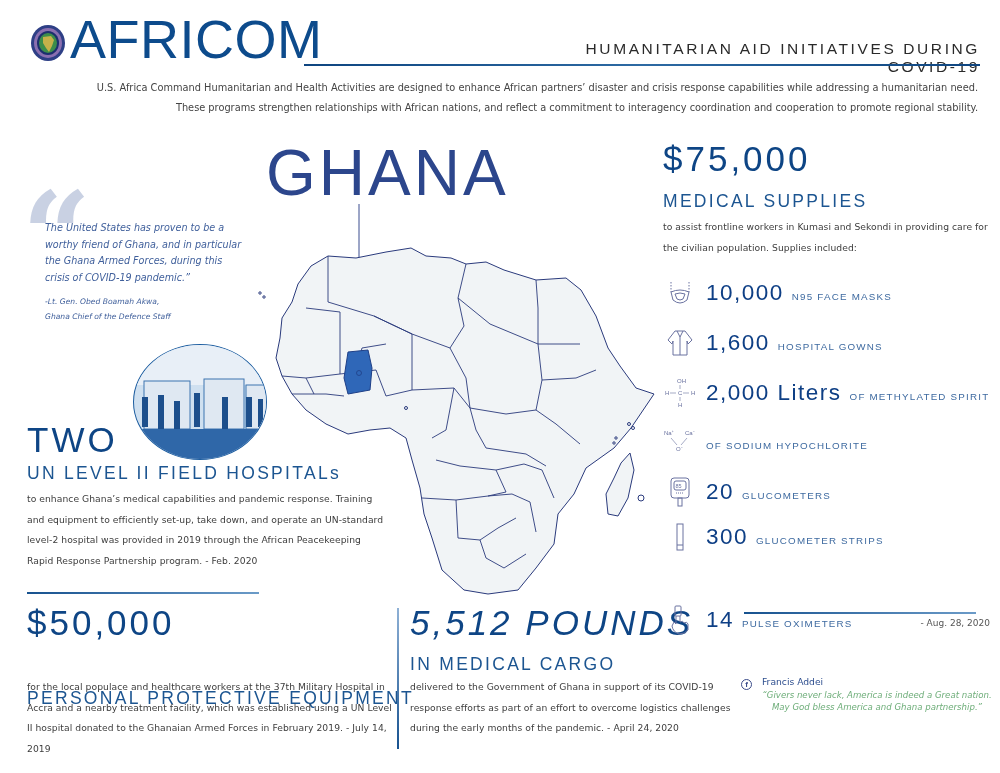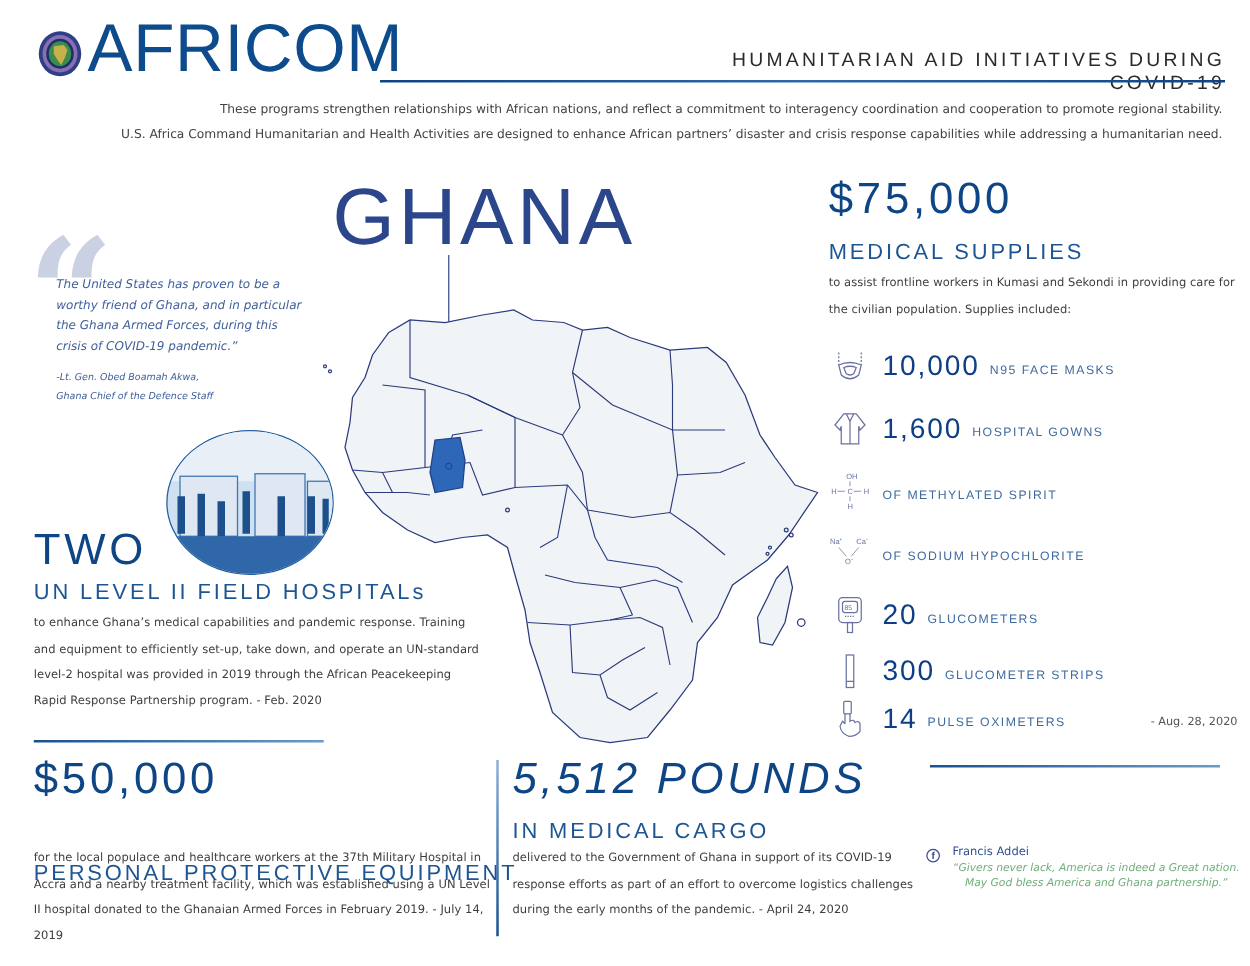--- a/index.html
+++ b/index.html
@@ -72,22 +72,22 @@
     <ellipse cx="18" cy="19" rx="14" ry="15" fill="#8a6fb0"></ellipse>
     <ellipse cx="18" cy="19" rx="11" ry="12" fill="#1c2f6e"></ellipse>
     <ellipse cx="18" cy="19" rx="9" ry="10" fill="#3c8d4b"></ellipse>
     <path d="M13 13 L21 12 L24 16 L22 22 L19 28 L16 24 L13 19 Z" fill="#c6b14a"></path>
   </svg>
 </div>
 <div class="abs brand">AFRICOM</div>
 <div class="abs subtitle">HUMANITARIAN AID INITIATIVES DURING COVID-19</div>
 <div class="abs header-rule"></div>
 <div class="abs intro">
+  <div>U.S. Africa Command Humanitarian and Health Activities are designed to enhance African partners’ disaster and crisis response capabilities while addressing a humanitarian need.</div>
   <div>These programs strengthen relationships with African nations, and reflect a commitment to interagency coordination and cooperation to promote regional stability.</div>
-  <div>U.S. Africa Command Humanitarian and Health Activities are designed to enhance African partners’ disaster and crisis response capabilities while addressing a humanitarian need.</div>
 </div>
 
 <div class="abs ghana">GHANA</div>
 
 <div class="abs map">
   <svg width="420" height="400" viewBox="0 0 420 400" fill="#f1f4f6" stroke="#2a3a7c" stroke-width="1">
 
     <line x1="123" y1="6" x2="123" y2="172" stroke="#3a4d8f" stroke-width="1"></line>
 
     <path d="M75 68 L92 58 L120 60 L150 54 L175 50 L190 58 L215 60 L230 66 L250 64 L268 72 L300 82 L330 80 L345 92 L360 118 L372 150 L384 168 L400 190 L418 196 L395 230 L378 250 L350 270 L338 296 L322 316 L318 346 L300 370 L282 392 L252 396 L228 392 L206 372 L196 340 L188 316 L184 290 L176 262 L170 240 L154 230 L134 232 L112 236 L90 226 L70 212 L56 196 L46 178 L40 160 L44 140 L46 120 L56 104 L62 86 Z"></path>
@@ -208,20 +208,21 @@
       <text x="2" y="18">H</text>
       <text x="15" y="18">C</text>
       <text x="28" y="18">H</text>
       <text x="15" y="30">H</text>
       <line x1="17" y1="8" x2="17" y2="12" stroke="#6a72a0" stroke-width="0.6"></line>
       <line x1="17" y1="20" x2="17" y2="24" stroke="#6a72a0" stroke-width="0.6"></line>
       <line x1="7" y1="16" x2="13" y2="16" stroke="#6a72a0" stroke-width="0.6"></line>
       <line x1="20" y1="16" x2="26" y2="16" stroke="#6a72a0" stroke-width="0.6"></line>
     </svg>
   </span>
+  <span class="qty">2,000 Liters</span>
   <span class="lbl">OF METHYLATED SPIRIT</span>
 </div>
 
 <div class="abs supply" style="top:425px;">
   <span class="ic">
     <svg width="34" height="30" viewBox="0 0 34 30" font-family="Liberation Sans, sans-serif" font-size="6" fill="#6a72a0">
       <text x="1" y="8">Na⁺</text>
       <text x="22" y="8">Ca⁻</text>
       <text x="13" y="24">O⁻</text>
       <line x1="8" y1="11" x2="14" y2="18" stroke="#6a72a0" stroke-width="0.6"></line>
@@ -249,21 +250,21 @@
   <span class="ic">
     <svg width="20" height="32" viewBox="0 0 20 32" fill="none" stroke="#6a72a0" stroke-width="1">
       <rect x="7" y="3" width="6" height="26"></rect>
       <line x1="7" y1="24" x2="13" y2="24"></line>
     </svg>
   </span>
   <span class="qty">300</span>
   <span class="lbl">GLUCOMETER STRIPS</span>
 </div>
 
-<div class="abs supply" style="top:558px;">
+<div class="abs supply" style="top:603px;">
   <span class="ic">
     <svg width="30" height="32" viewBox="0 0 30 32" fill="none" stroke="#6a72a0" stroke-width="1">
       <rect x="10" y="2" width="6" height="10" rx="1"></rect>
       <path d="M11 12 L11 20 M15 12 L15 18 Q18 16 19 19 Q22 17 23 20 L23 26 Q20 30 14 30 Q8 28 7 22 L9 18 L11 20"></path>
     </svg>
   </span>
   <span class="qty">14</span>
   <span class="lbl">PULSE OXIMETERS</span>
   <span class="date">- Aug. 28, 2020</span>
 </div>

